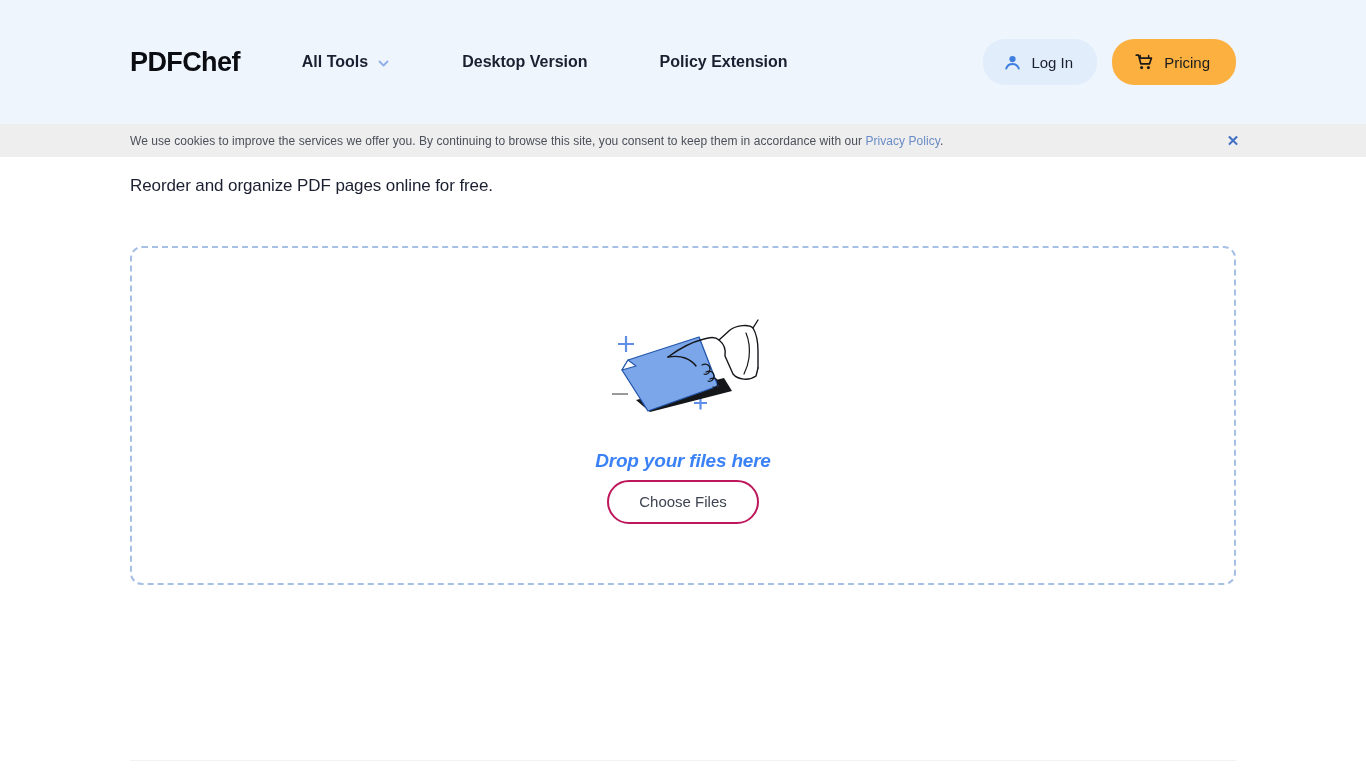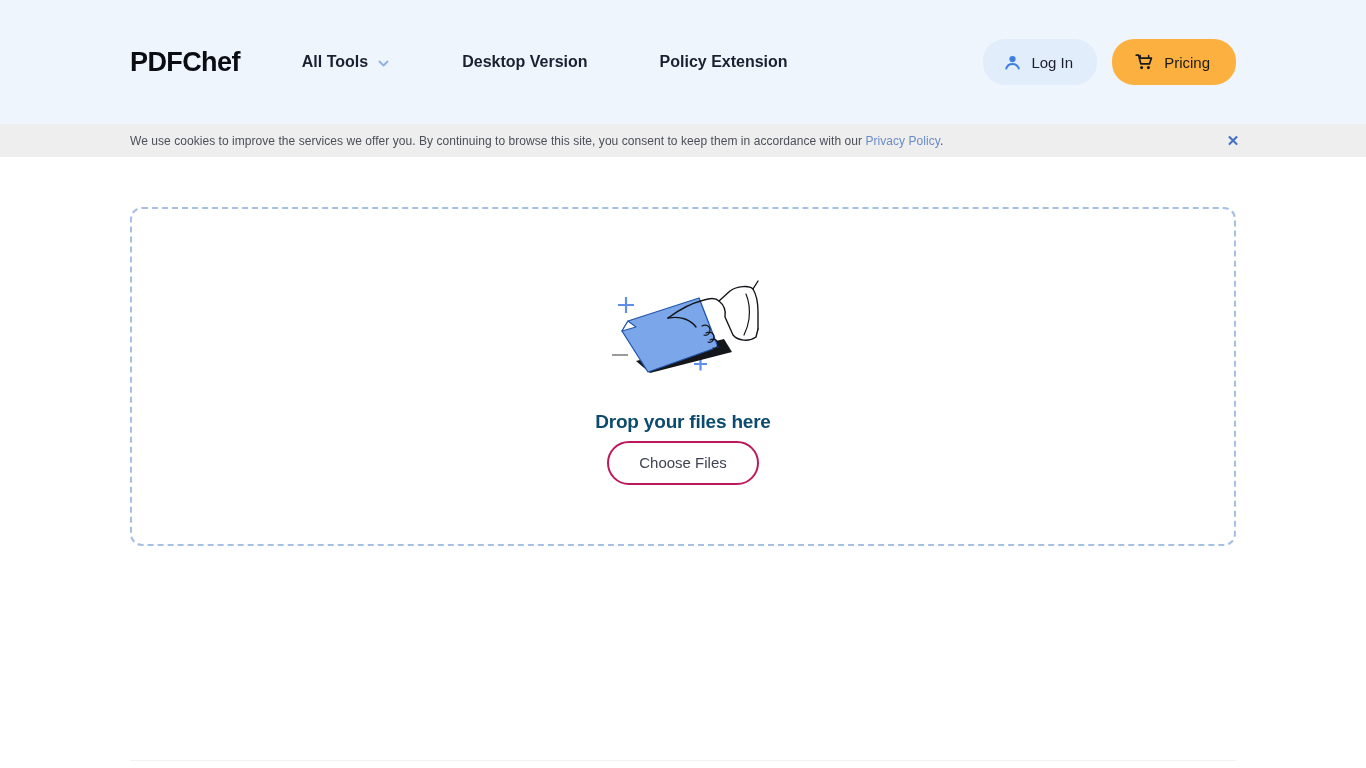--- a/index.html
+++ b/index.html
@@ -190,22 +190,23 @@
     width: 160px;
     height: 120px;
     margin-bottom: 22px;
     margin-left: 6px;
   }
   .dz-illustration svg { display: block; }
 
   .dz-title {
     font-size: 19px;
     font-weight: bold;
-    color: #0c4a6e;
+    color: #3b82f6;
     letter-spacing: -0.2px;
+    font-style: italic;
   }
 
   .btn-choose {
     margin-top: 8px;
     height: 44px;
     padding: 0 30px;
     border: 2px solid #be185d;
     border-radius: 22px;
     background: #ffffff;
     font-size: 15px;
@@ -281,20 +282,21 @@
   </div>
 </header>
 
 <div class="cookie-bar">
   <div class="cookie-text"><span>We use cookies to improve the services we offer you. By continuing to browse this site, you consent to keep them in accordance with our </span><a class="cookie-link" href="#">Privacy Policy</a><span>.</span></div>
   <button class="cookie-close">✕</button>
 </div>
 
 <main class="main">
 
+  <p class="page-subtitle">Reorder and organize PDF pages online for free.</p>
 
   <div class="dropzone">
 
     <div class="dz-illustration">
       <svg width="160" height="120" viewBox="0 0 160 120">
 
         <path d="M12 36 h16 M20 28 v16" stroke="#5f8fe8" stroke-width="2.2" stroke-linecap="butt" fill="none"></path>
         <path d="M88 95 h13 M94.5 88.5 v13" stroke="#5f8fe8" stroke-width="2.2" stroke-linecap="butt" fill="none"></path>
         <path d="M6 86 h16" stroke="#9a9a9a" stroke-width="2" fill="none"></path>
 

